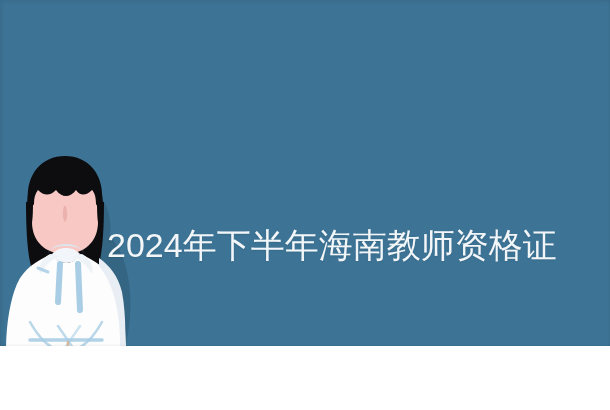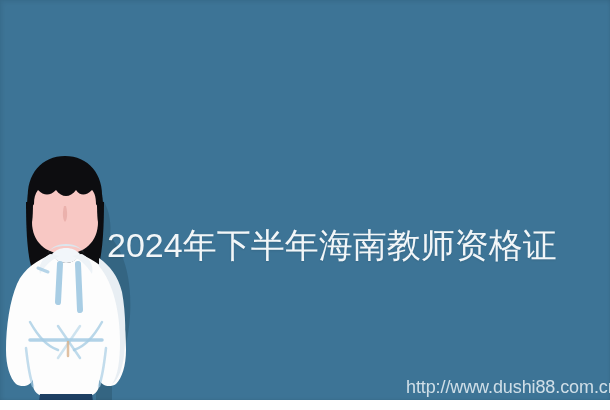--- a/index.html
+++ b/index.html
@@ -3,21 +3,21 @@
 <meta charset="utf-8">
 <style>
   html, body {
     margin: 0;
     padding: 0;
     background: #ffffff;
   }
   #banner {
     position: relative;
     width: 610px;
-    height: 400px;
+    height: 346px;
     overflow: hidden;
     background: #3d7496;
     font-family: "Liberation Sans", "DejaVu Sans", sans-serif;
   }
   
   #edge-shade {
     position: absolute;
     inset: 0;
     pointer-events: none;
     box-shadow: inset 2px 2px 4px rgba(0,0,0,0.07),

